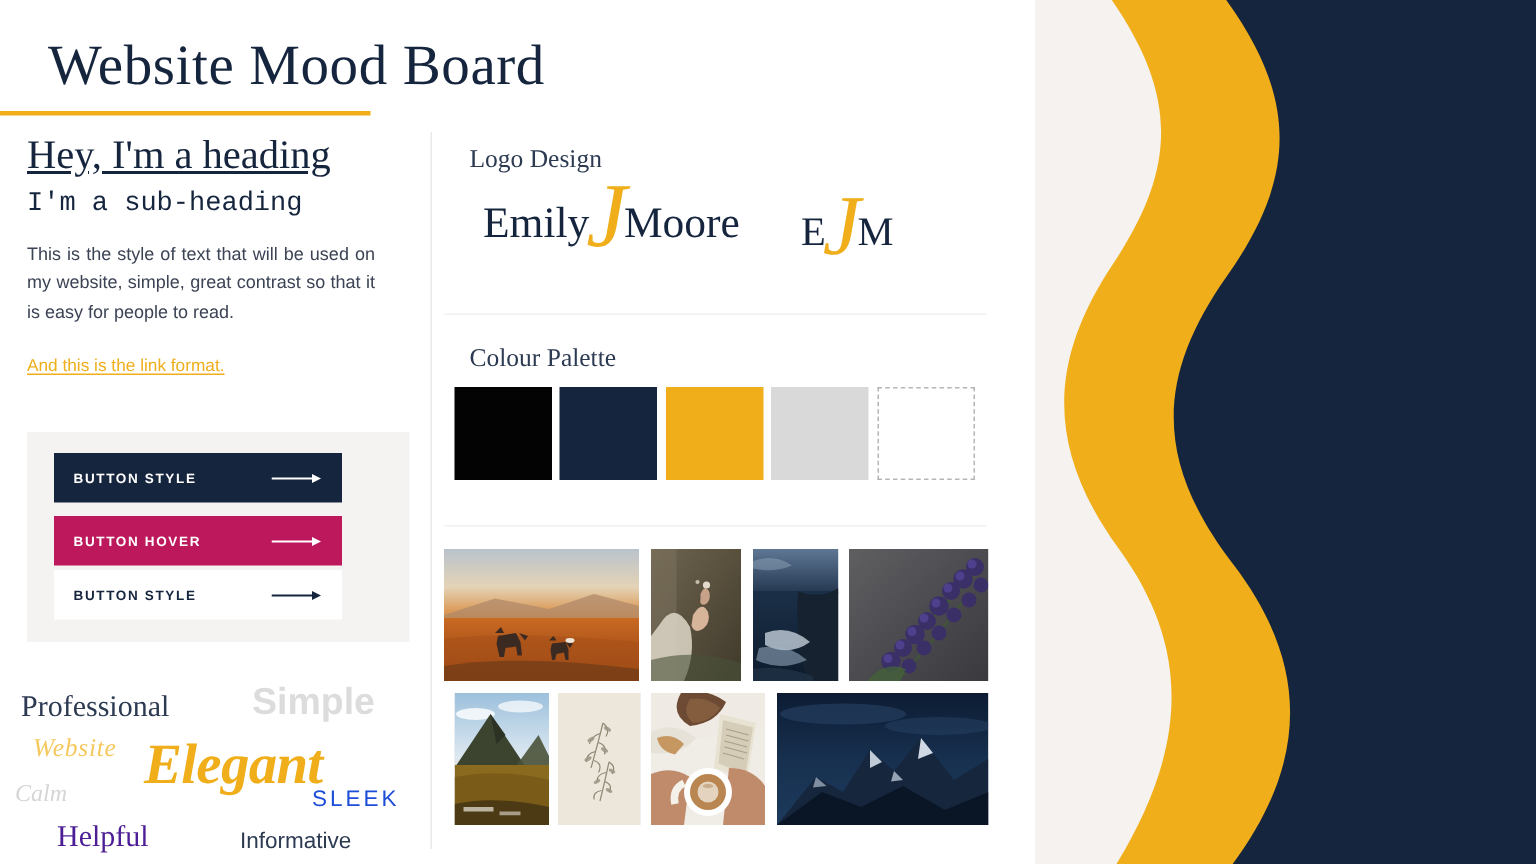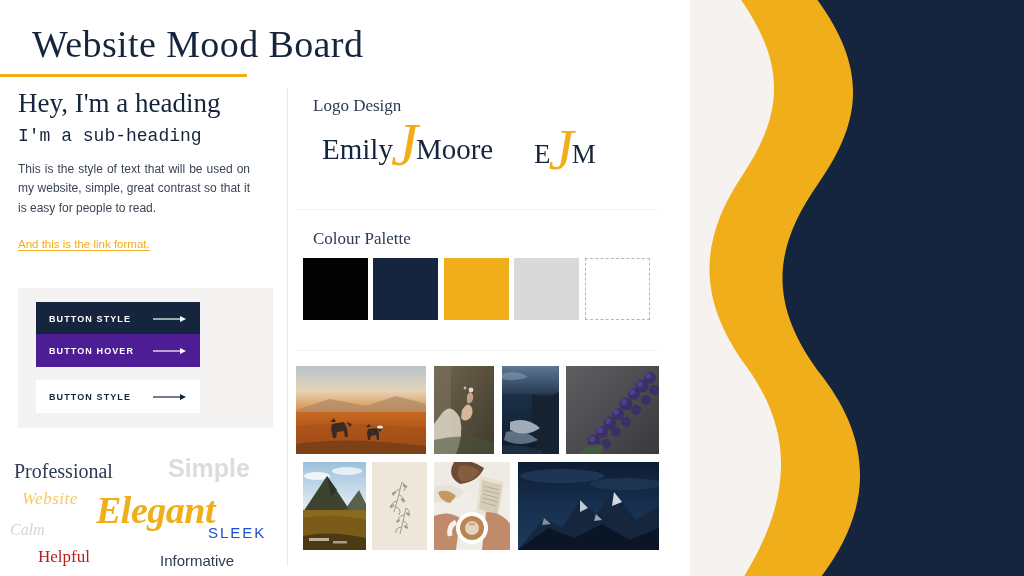--- a/index.html
+++ b/index.html
@@ -34,21 +34,21 @@
     background:#e9e9ec;
   }
   .h-divider { position:absolute; height:1px; background:#f1f1f3; }
   #logo-divider  { left:296px; top:209px; width:362px; }
   #palette-divider { left:296px; top:350px; width:362px; }
 
   
   #left-col { position:absolute; left:18px; top:88px; width:252px; }
   #heading {
     font-family:"Liberation Serif", serif;
-    font-size:27px; color:#16253E; line-height:1.15;
+    font-size:27px; color:#16253E; line-height:1.15;text-decoration:underline;
   }
   #subheading {
     font-family:Liberation Mono, monospace;
     font-size:18px; color:#16253E; margin-top:7px;
   }
   #body-copy {
     margin-top:14px; font-size:12px; line-height:1.62;
     color:#3b4354; text-align:justify; width:232px;
   }
   #link-format {
@@ -56,41 +56,41 @@
     font-size:11.5px; color:#EFAE1A;
     text-decoration:underline; text-underline-offset:2px;
   }
 
   
   #button-block {
     position:absolute; left:18px; top:288px;
     width:255px; height:140px; background:#f5f3f2;
   }
   .btn {
-    position:absolute; left:18px; width:164px; height:33px;
+    position:absolute; left:18px; width:192px; height:33px;
     display:flex; align-items:center; justify-content:space-between;
     padding:0 13px;
     font-size:9px; font-weight:bold; letter-spacing:1.1px;
   }
   .btn .lbl { white-space:nowrap; }
   .btn .arw { display:flex; align-items:center; }
   #btn-style-dark  { top:14px;  background:#16253E; color:#ffffff; }
-  #btn-hover       { top:46px;  background:#4c1d95; color:#ffffff; }
+  #btn-hover       { top:56px;  background:#be185d; color:#ffffff; }
   #btn-style-light { top:92px;  background:#ffffff; color:#16253E; }
 
   
   #word-cloud { position:absolute; left:0px; top:452px; width:280px; height:124px; }
   .word { position:absolute; white-space:nowrap; }
   #word-professional { left:14px; top:8px;  font-family:"Liberation Serif",serif; font-size:20px; color:#2c3a52; }
   #word-simple       { left:168px; top:2px;  font-size:25px; font-weight:bold; color:#dcdcdc; }
   #word-friendly     { left:22px; top:37px; font-family:"Liberation Serif",serif; font-style:italic; font-size:17px; color:#f6c860; letter-spacing:.5px; }
   #word-elegant      { left:96px; top:36px; font-family:"Liberation Serif",serif; font-style:italic; font-weight:bold; font-size:38px; color:#EFAE1A; letter-spacing:-.5px;text-align:right; }
   #word-calm         { left:10px; top:69px; font-family:"Liberation Serif",serif; font-style:italic; font-size:16px; color:#d5d5d5; }
   #word-sleek        { left:208px; top:72px; font-size:15px; font-variant:small-caps; letter-spacing:2px; color:#1d4ed8; }
-  #word-helpful      { left:38px; top:95px; font-family:"Liberation Serif",serif; font-size:17px; color:#b91c1c; }
+  #word-helpful      { left:38px; top:95px; font-family:"Liberation Serif",serif; font-size:20px; color:#4c1d95; }
   #word-informative  { left:160px; top:100px; font-size:15px; color:#2c3a52;text-align:right; }
 
   
   .sec-title {
     position:absolute; font-family:"Liberation Serif", serif;
     font-size:17px; color:#2c3a52;
   }
   #logo-title    { left:313px; top:96px; }
   #palette-title { left:313px; top:229px; }
 

